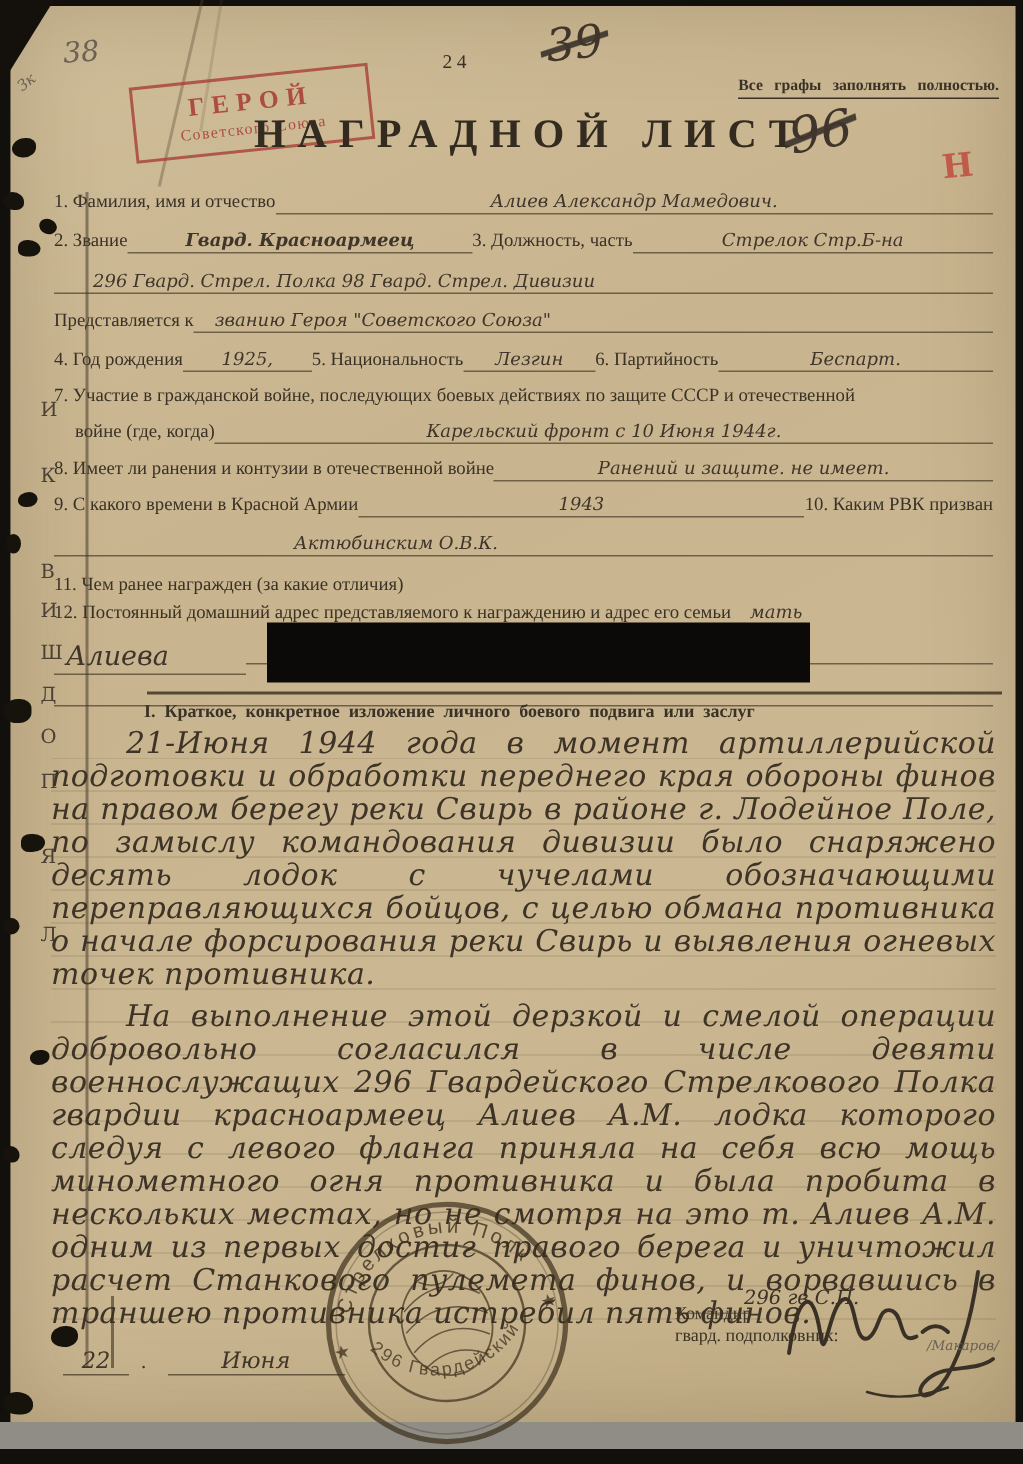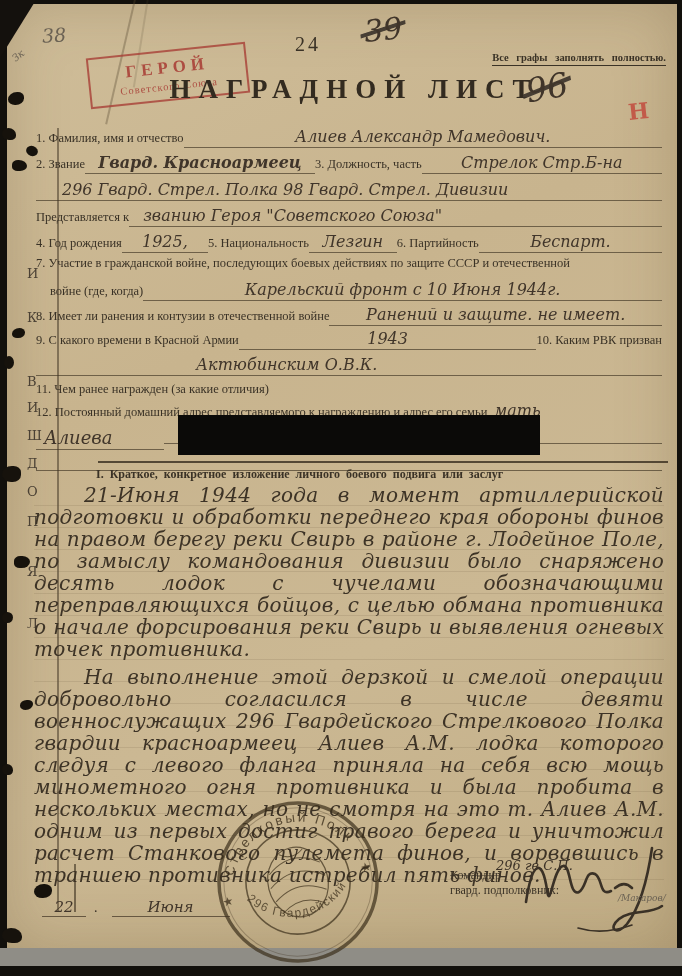--- a/index.html
+++ b/index.html
@@ -16,21 +16,21 @@
   .gray-strip{position:absolute;left:0;right:0;bottom:10px;height:18px;background:#8f8d86;}
   .corner-dark{position:absolute;left:0;top:0;width:36px;height:58px;background:#14110d;
     clip-path:polygon(0 0,100% 0,0 100%);}
   .crease{position:absolute;background:rgba(86,72,50,.35);width:2px;}
   .typed{color:#3a3226;}
   .hand{font-family:"DejaVu Serif", serif;font-style:italic;color:#40352a;}
   .pencil{font-family:"DejaVu Serif", serif;font-style:italic;color:#6b6254;}
   .row{position:absolute;left:36px;right:20px;display:flex;align-items:baseline;
     font-size:12.5px;line-height:1.1;}
   .lbl{white-space:nowrap;color:#3a3226;}
-  .val{flex:1;text-align:center;font-size:16px;border-bottom:1.2px solid rgba(62,50,34,.65);
+  .val{flex:1;text-align:center;font-size:12px;border-bottom:1.2px solid rgba(62,50,34,.65);
     padding-bottom:1px;white-space:nowrap;overflow:visible;}
   .val.left{text-align:left;padding-left:14px;}
   .fill{flex:1;border-bottom:1.2px solid rgba(62,50,34,.65);height:14px;}
   .crossed{background:linear-gradient(168deg, transparent 44%, rgba(58,50,42,.9) 46%,
     rgba(58,50,42,.9) 53%, transparent 55%);padding:0 4px;}
   .hero-stamp{
     position:absolute;left:88px;top:50px;width:148px;padding:6px 4px 7px;
     border:2.5px solid rgba(168,62,54,.8);transform:rotate(-6deg);
     text-align:center;color:rgba(168,62,54,.88);
   }
@@ -96,21 +96,21 @@
 <div class="blot" style="left:2px;top:928px;width:20px;height:15px;border-radius:50% 60% 40% 55%;"></div>
 
 <span class="mark pencil" style="left:42px;top:24px;font-size:19px;transform:rotate(-4deg);">38</span>
 <span class="mark pencil" style="left:12px;top:50px;font-size:10px;transform:rotate(-38deg);">Зк</span>
 
 <div class="hero-stamp">
   <div class="l1">ГЕРОЙ</div>
   <div class="l2">Советского Союза</div>
 </div>
 
-<span class="mark typed" style="left:295px;top:33px;font-size:20px;letter-spacing:3px;">24</span>
+<span class="mark typed" style="left:295px;top:33px;font-size:13px;letter-spacing:3px;">24</span>
 <span class="mark hand crossed" style="left:360px;top:12px;font-size:30px;transform:rotate(-6deg);">39</span>
 <div class="fill-note">Все графы заполнять полностью.</div>
 
 <div class="title">НАГРАДНОЙ ЛИСТ</div>
 <span class="mark hand crossed" style="left:522px;top:68px;font-size:33px;transform:rotate(-10deg);">96</span>
 <span class="mark" style="left:628px;top:98px;font-size:22px;font-weight:bold;color:#c25a49;transform:rotate(-6deg);font-family:'DejaVu Serif',serif;">Н</span>
 
 <div class="mrule"></div>
 <span class="mletter" style="top:266px;">И</span>
 <span class="mletter" style="top:310px;">К</span>

